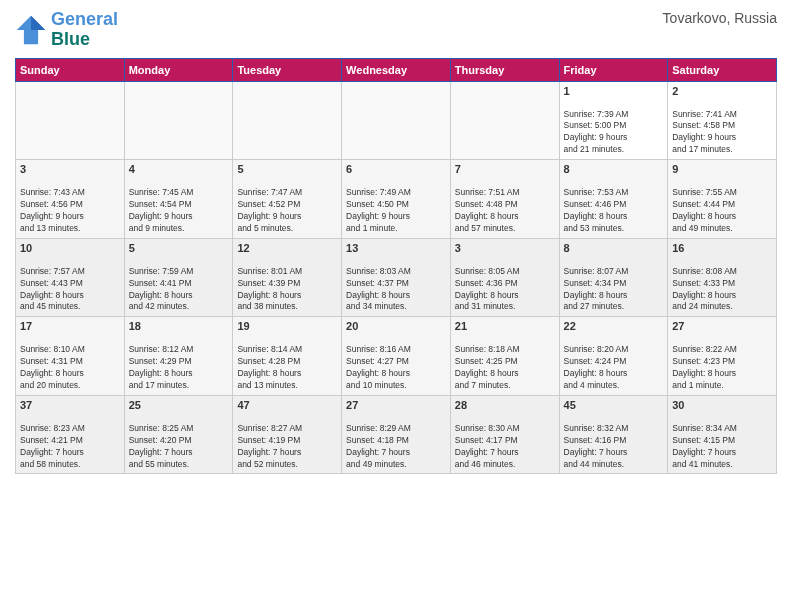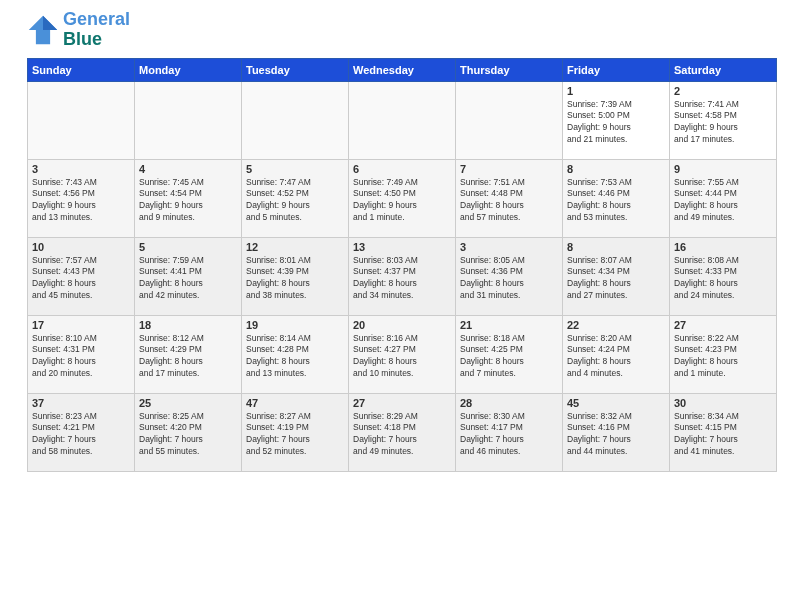--- a/index.html
+++ b/index.html
@@ -5,21 +5,21 @@
     * { box-sizing: border-box; margin: 0; padding: 0; }
     body {
       font-family: Arial, sans-serif;
       background: #fff;
       width: 792px;
       height: 612px;
       overflow: hidden;
     }
     .container {
       width: 792px;
-      padding: 10px 15px 5px 27px;
+      padding: 10px 15px 5px 15px;
     }
     .header {
       display: flex;
       justify-content: space-between;
       align-items: flex-start;
       margin-bottom: 8px;
     }
     .logo {
       display: flex;
       align-items: center;
@@ -49,21 +49,21 @@
     .location {
       font-size: 14px;
       color: #555;
     }
     table {
       width: 100%;
       border-collapse: collapse;
       table-layout: fixed;
     }
     th {
-      background-color: #1d4ed8;
+      background-color: #be185d;
       color: #fff;
       font-size: 11px;
       font-weight: bold;
       padding: 5px 4px;
       text-align: left;
       border: 1px solid #2a5aaf;
     }
     td {
       vertical-align: top;
       border: 1px solid #ccc;
@@ -79,20 +79,21 @@
     .day-num {
       font-size: 11px;
       font-weight: bold;
       display: block;
       margin-bottom: 2px;
     }
     .day-info {
       font-size: 8.5px;
       line-height: 1.4;
       color: #333;
+      margin-top: 12px;
     }
     tr:nth-child(even) td:not(.empty) {
       background: #f5f5f5;
     }
     tr:nth-child(odd) td:not(.empty) {
       background: #fff;
     }
     .row-shade td {
       background: #efefef !important;
     }
@@ -106,20 +107,21 @@
       <svg class="logo-icon" viewBox="0 0 36 36">
         <polygon points="18,2 34,18 26,18 26,34 10,34 10,18 2,18" fill="#4a90d9"></polygon>
         <polygon points="18,2 34,18 18,18" fill="#2a6abf"></polygon>
       </svg>
       <div class="logo-text">
         <div><span>General</span></div>
         <div><span style="color:#0f766e;">Blue</span></div>
       </div>
     </div>
     <div class="title-block">
+      <div class="location">Tovarkovo, Russia</div>
     </div>
   </div>
 
   <table>
     <thead>
       <tr>
         <th>Sunday</th>
         <th>Monday</th>
         <th>Tuesday</th>
         <th>Wednesday</th>

